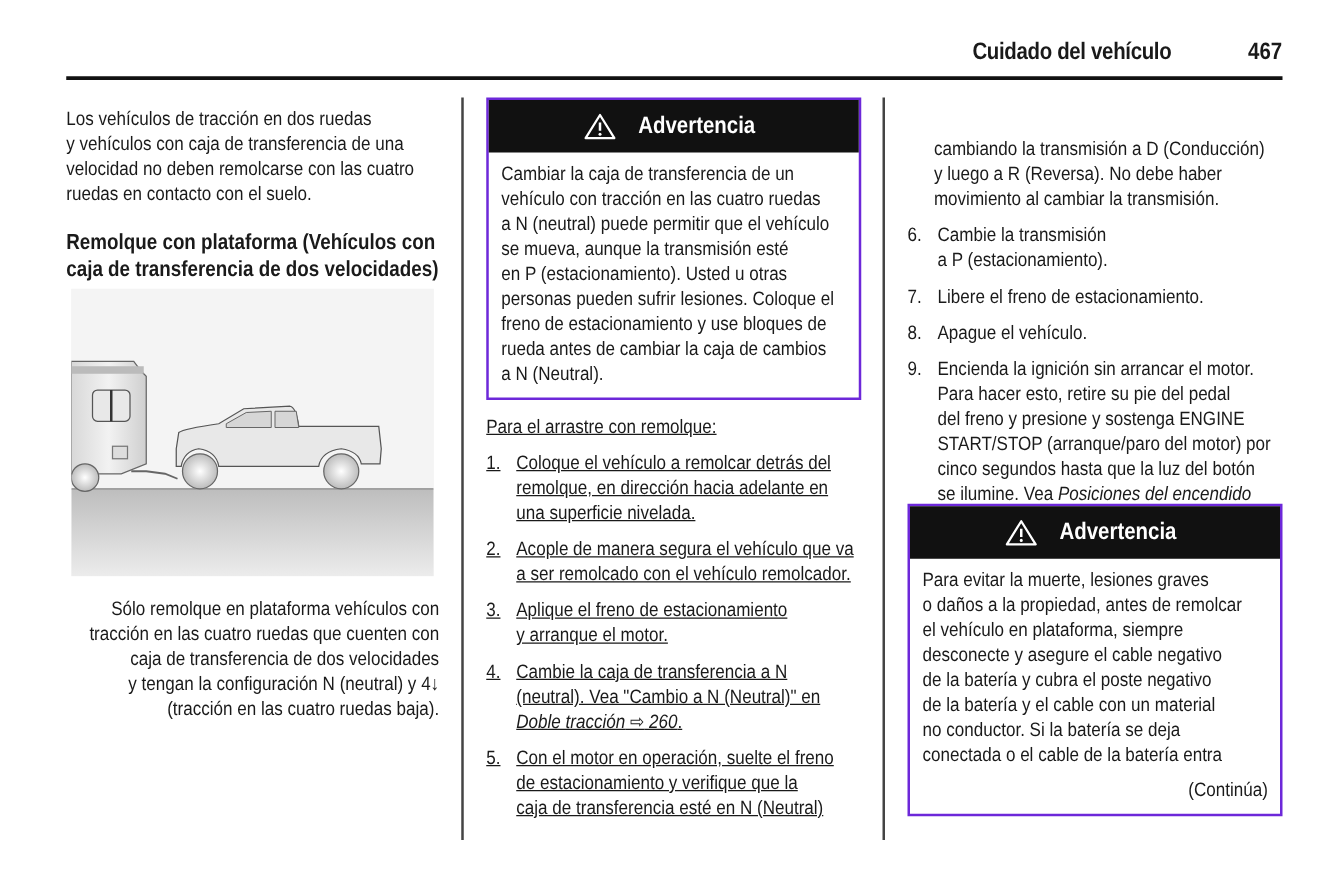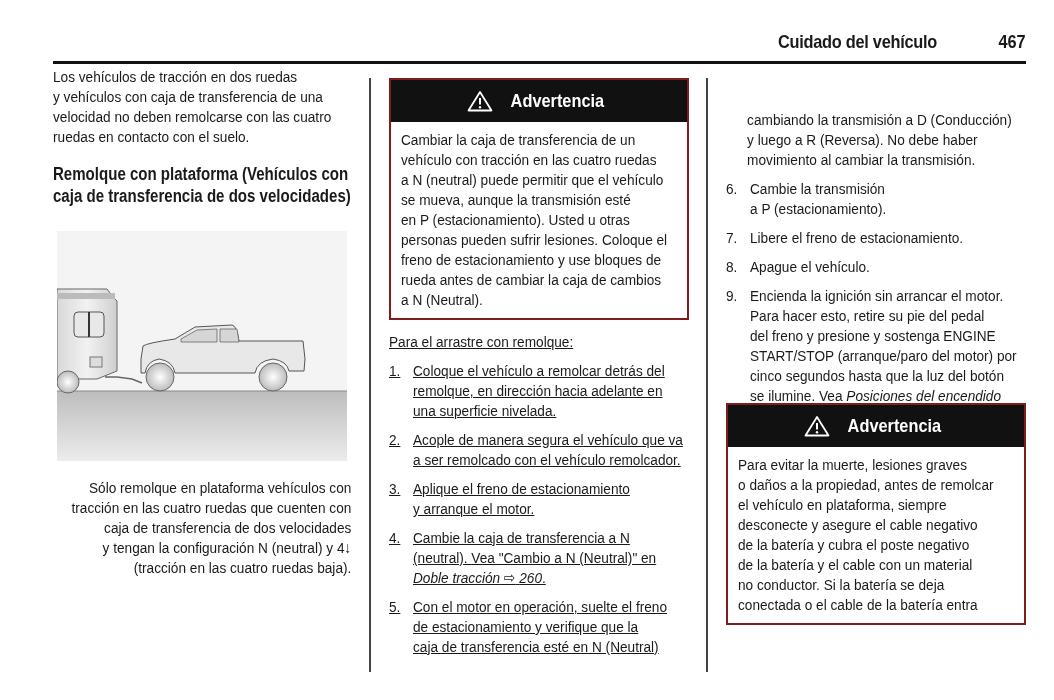--- a/index.html
+++ b/index.html
@@ -27,21 +27,21 @@
   .txt { display: block; white-space: pre-line; transform: scaleX(0.88); transform-origin: left top; width: 113%; }
   .h2 {
     font-weight: bold; font-size: 17.5px; line-height: 22px; margin: 0;
     white-space: pre-line; transform: scaleX(0.86); transform-origin: left top; width: 116%;
   }
   .figure {
     position: absolute; left: 57px; top: 231px; width: 290px; height: 230px;
     background: #f4f4f4; overflow: hidden;
   }
   .warn {
-    position: absolute; border: 2px solid #7f1d1d; background: #fff;
+    position: absolute; border: 2px solid #6d28d9; background: #fff;
   }
   .warn-head {
     background: #111; color: #fff; height: 42px;
     display: flex; align-items: center; justify-content: center; gap: 10px;
   }
   .warn-head .lbl {
     font-size: 19px; font-weight: bold;
     transform: scaleX(0.86); display: inline-block;
   }
   .warn-body { padding: 8px 10px 8px 10px; font-size: 15.5px; line-height: 20px; border-radius: 23px; }
@@ -56,21 +56,21 @@
 </head>
 <body>
 
 <div class="header-title">Cuidado del vehículo</div>
 <div class="header-page">467</div>
 <div class="header-rule"></div>
 
 <div class="col-rule" style="left:369px; top:78px; height:594px;"></div>
 <div class="col-rule" style="left:706px; top:78px; height:594px;"></div>
 
-<div class="col" style="left:53px; top:67px; width:300px;">
+<div class="col" style="left:53px; top:86px; width:300px;">
   <p class="txt">Los vehículos de tracción en dos ruedas
 y vehículos con caja de transferencia de una
 velocidad no deben remolcarse con las cuatro
 ruedas en contacto con el suelo.</p>
   <h2 class="h2" style="margin-top:16px;">Remolque con plataforma (Vehículos con
 caja de transferencia de dos velocidades)</h2>
 </div>
 
 <div class="figure">
   <svg width="290" height="230" viewBox="0 0 290 230">
@@ -235,14 +235,15 @@
   </div>
   <div class="warn-body">
     <p class="txt" style="margin:0;">Para evitar la muerte, lesiones graves
 o daños a la propiedad, antes de remolcar
 el vehículo en plataforma, siempre
 desconecte y asegure el cable negativo
 de la batería y cubra el poste negativo
 de la batería y el cable con un material
 no conductor.  Si la batería se deja
 conectada o el cable de la batería entra</p>
+    <div class="continua"><span>(Continúa)</span></div>
   </div>
 </div>
 
 </body></html>

